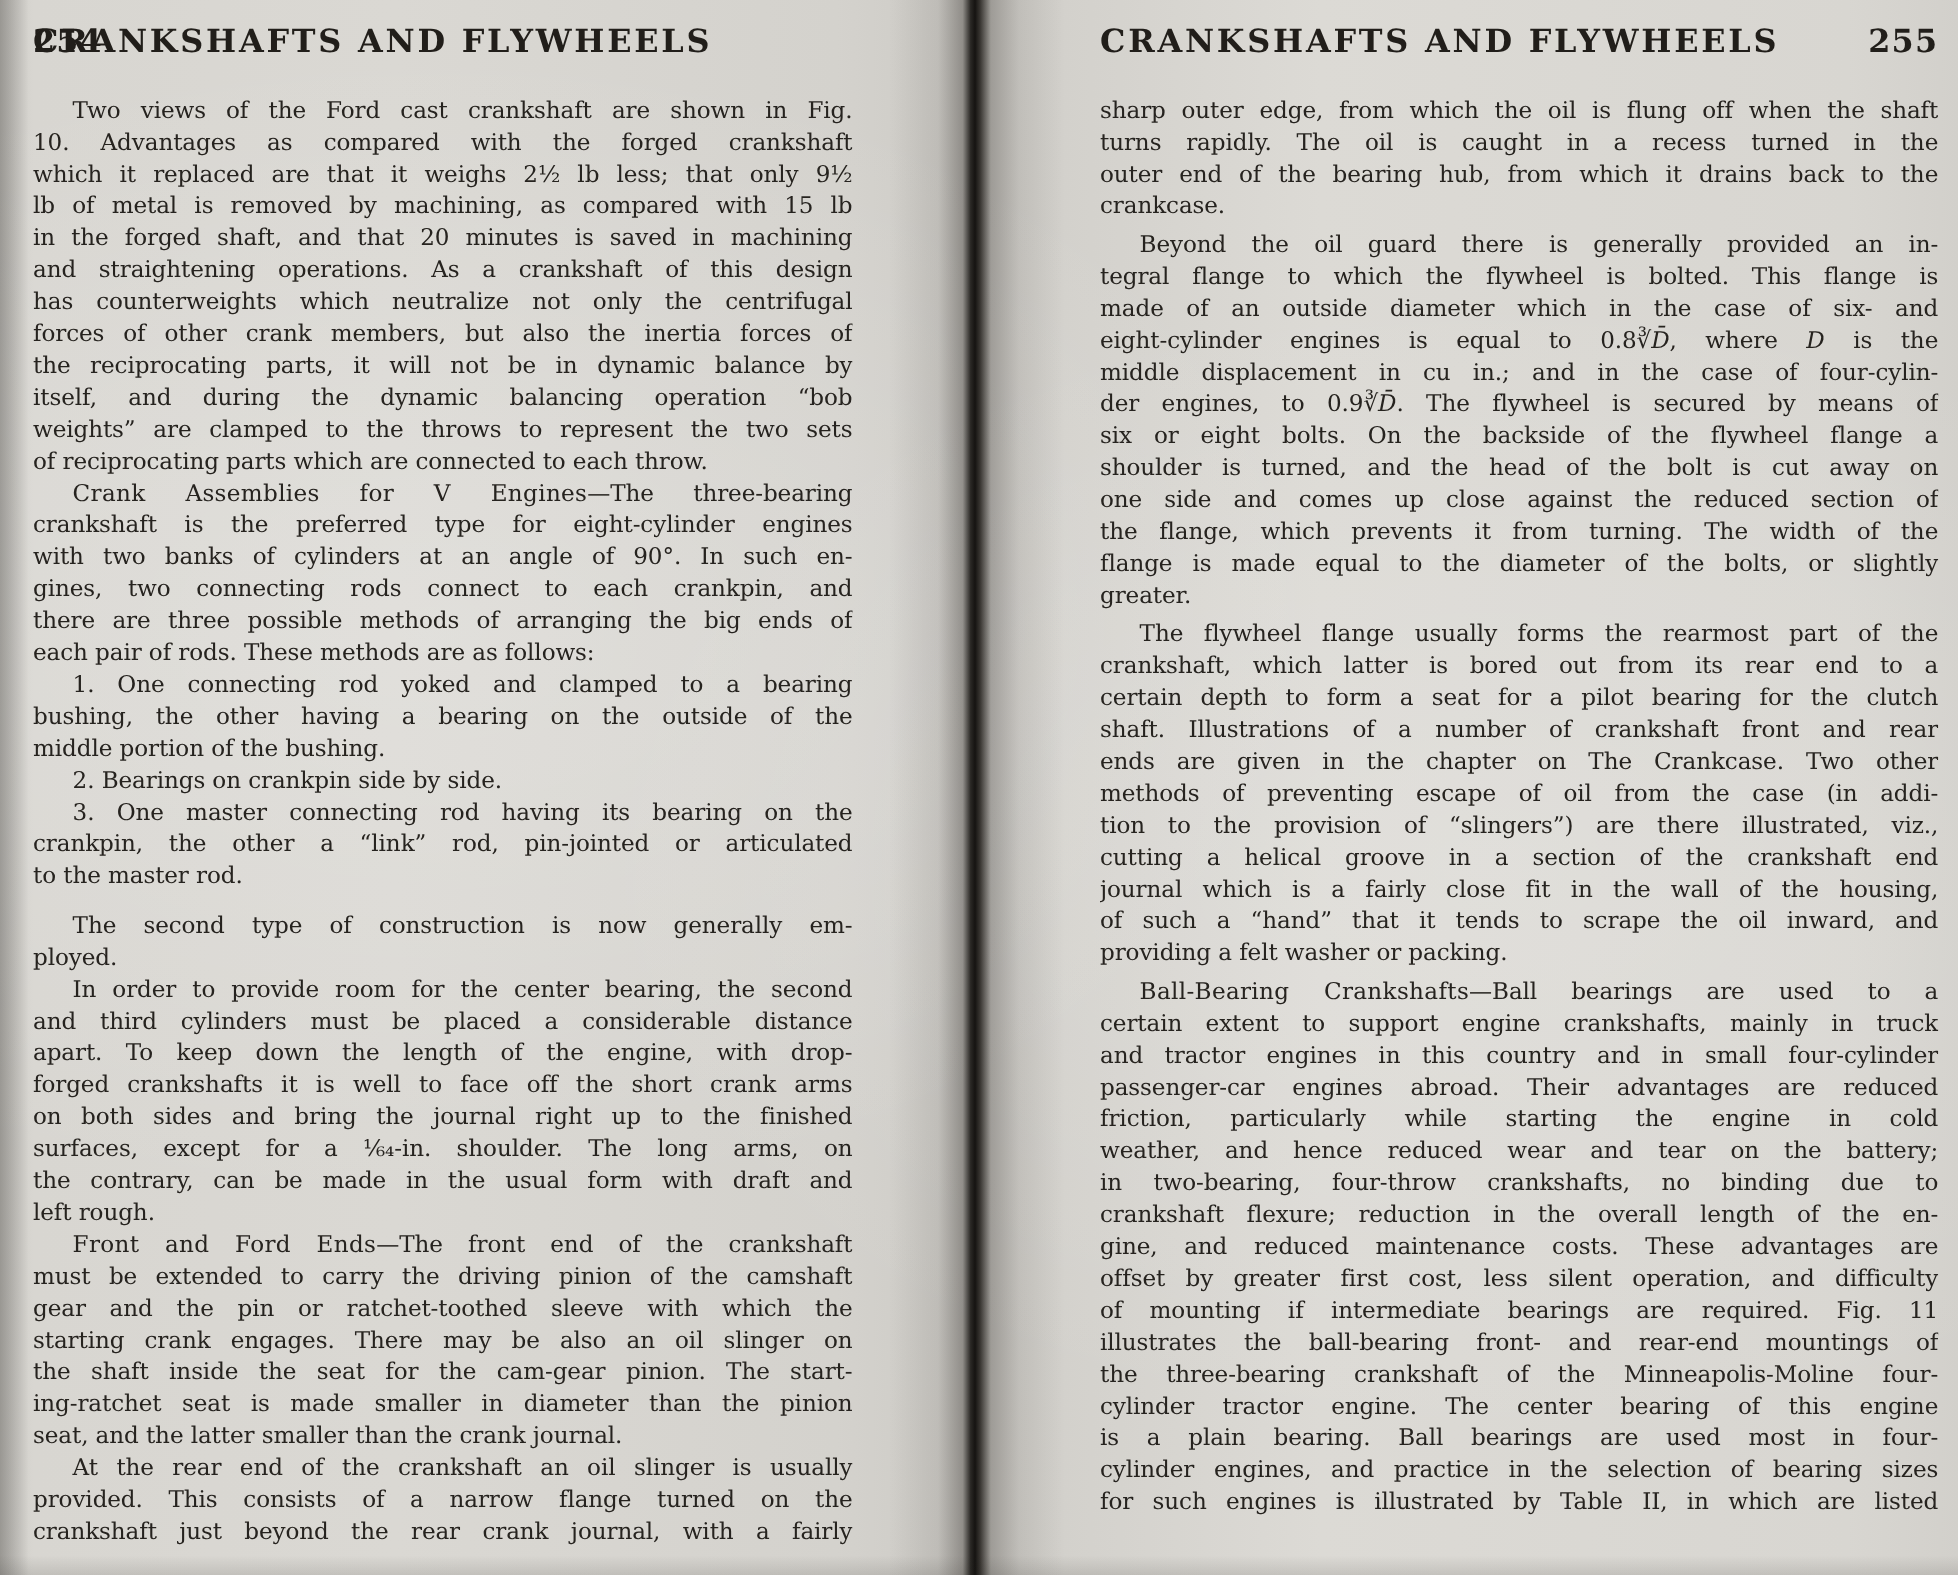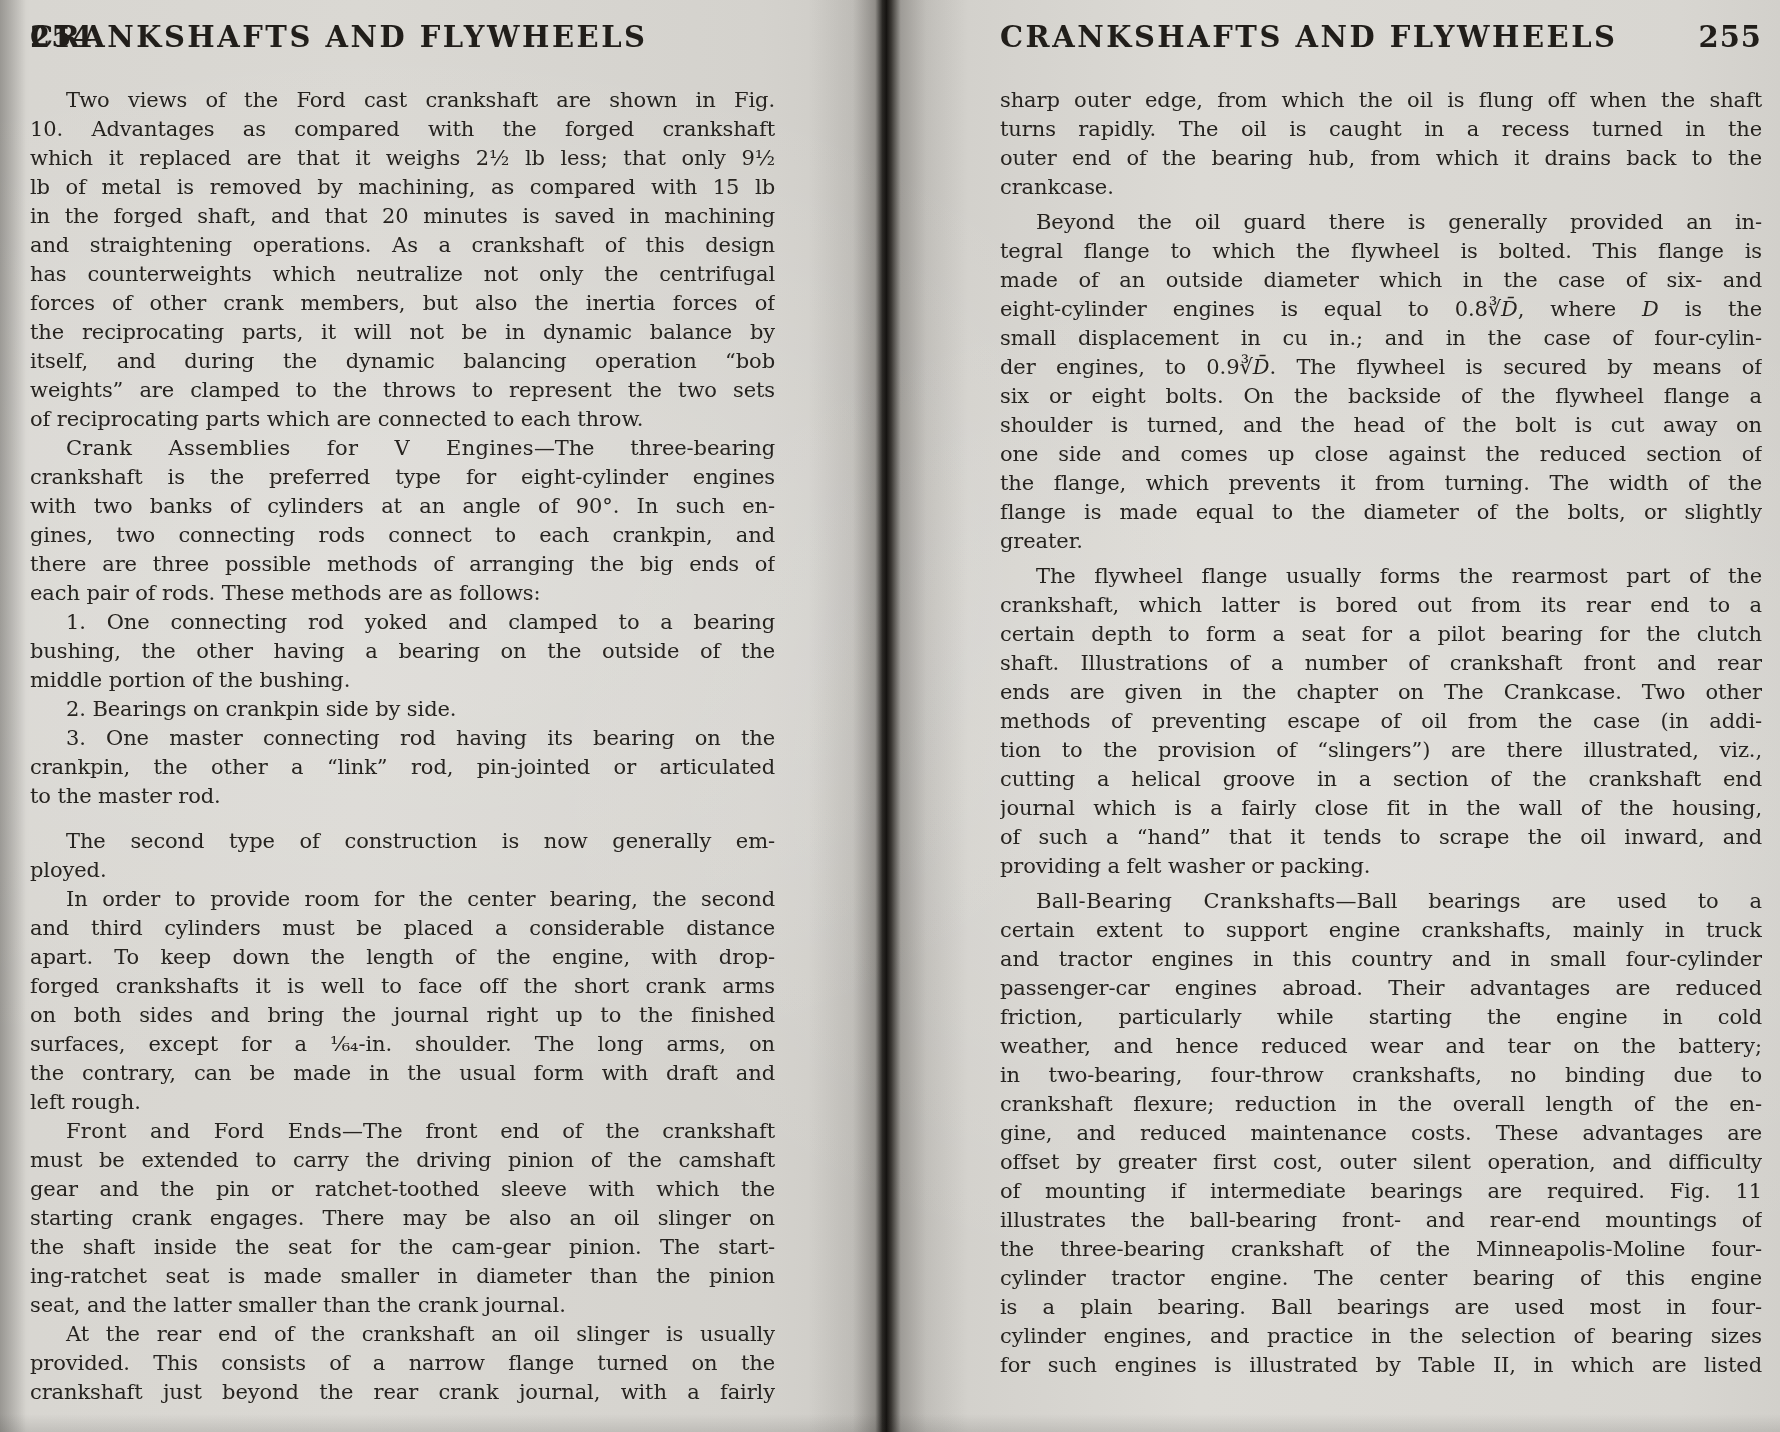--- a/index.html
+++ b/index.html
@@ -152,21 +152,21 @@
           <div class="line">sharp outer edge, from which the oil is flung off when the shaft</div>
           <div class="line">turns rapidly. The oil is caught in a recess turned in the</div>
           <div class="line">outer end of the bearing hub, from which it drains back to the</div>
           <div class="line last">crankcase.</div>
         </div>
         <div class="para" style="margin-top: 6px;">
           <div class="line first">Beyond the oil guard there is generally provided an in-</div>
           <div class="line">tegral flange to which the flywheel is bolted. This flange is</div>
           <div class="line">made of an outside diameter which in the case of six- and</div>
           <div class="line"><span>eight-cylinder engines is equal to 0.8∛</span><span class="italic">D̄</span><span>, where </span><span class="italic">D</span><span> is the</span></div>
-          <div class="line">small displacement in cu in.; and in the case of four-cylin-</div>
+          <div class="line">middle displacement in cu in.; and in the case of four-cylin-</div>
           <div class="line"><span>der engines, to 0.9∛</span><span class="italic">D̄</span><span>. The flywheel is secured by means of</span></div>
           <div class="line">six or eight bolts. On the backside of the flywheel flange a</div>
           <div class="line">shoulder is turned, and the head of the bolt is cut away on</div>
           <div class="line">one side and comes up close against the reduced section of</div>
           <div class="line">the flange, which prevents it from turning. The width of the</div>
           <div class="line">flange is made equal to the diameter of the bolts, or slightly</div>
           <div class="line last">greater.</div>
         </div>
         <div class="para" style="margin-top: 6px;">
           <div class="line first">The flywheel flange usually forms the rearmost part of the</div>
@@ -184,21 +184,21 @@
         <div class="para" style="margin-top: 6px;">
           <div class="line first"><span class="bold">Ball-Bearing Crankshafts</span><span>—Ball bearings are used to a</span></div>
           <div class="line">certain extent to support engine crankshafts, mainly in truck</div>
           <div class="line">and tractor engines in this country and in small four-cylinder</div>
           <div class="line">passenger-car engines abroad. Their advantages are reduced</div>
           <div class="line">friction, particularly while starting the engine in cold</div>
           <div class="line">weather, and hence reduced wear and tear on the battery;</div>
           <div class="line">in two-bearing, four-throw crankshafts, no binding due to</div>
           <div class="line">crankshaft flexure; reduction in the overall length of the en-</div>
           <div class="line">gine, and reduced maintenance costs. These advantages are</div>
-          <div class="line">offset by greater first cost, outer silent operation, and difficulty</div>
+          <div class="line">offset by greater first cost, less silent operation, and difficulty</div>
           <div class="line">of mounting if intermediate bearings are required. Fig. 11</div>
           <div class="line">illustrates the ball-bearing front- and rear-end mountings of</div>
           <div class="line">the three-bearing crankshaft of the Minneapolis-Moline four-</div>
           <div class="line">cylinder tractor engine. The center bearing of this engine</div>
           <div class="line">is a plain bearing. Ball bearings are used most in four-</div>
           <div class="line">cylinder engines, and practice in the selection of bearing sizes</div>
           <div class="line">for such engines is illustrated by Table II, in which are listed</div>
         </div>
       </div>
   </div>

